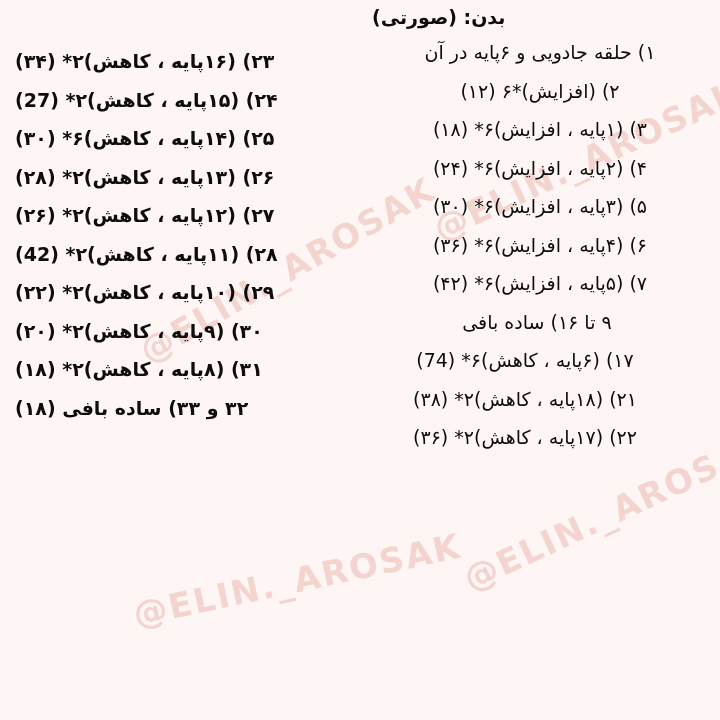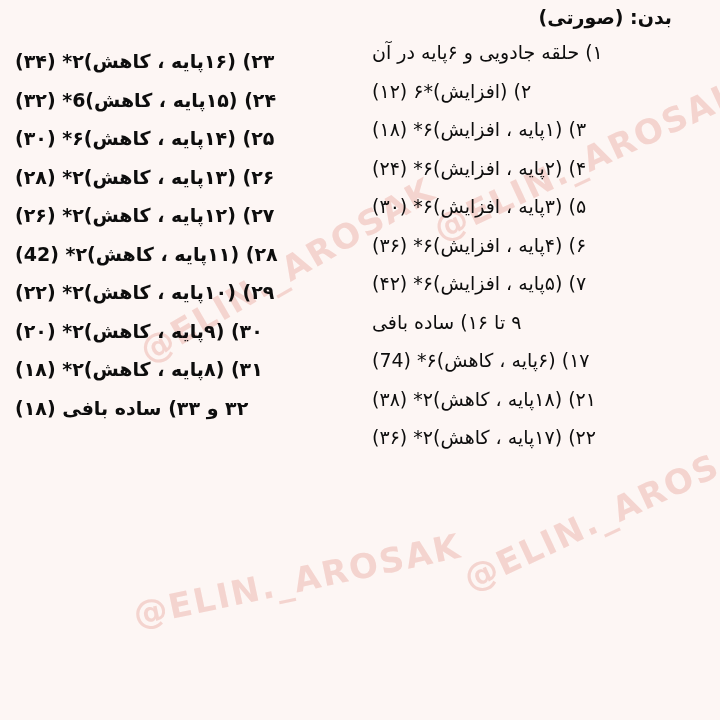--- a/index.html
+++ b/index.html
@@ -76,33 +76,33 @@
   }
   .col-left {
     right: 360px;
     width: 345px;
     top: 52px;
   }
 
   .heading {
     font-size: 19px;
     font-weight: 600;
-    text-align: right;
+    text-align: left;
     margin: 0 0 16px 0;
     padding-right: 40px;
     color: #0d0d0d;
   }
 
   .row {
     display: block;
     margin: 0 0 19.5px 0;
     white-space: nowrap;
     font-size: 19px;
     color: #0d0d0d;
-    text-align: left;
+    text-align: center;
     padding-right: 4px;
   }
   .col-left .row {
     text-align: left;
     padding-right: 0;
     font-weight: bold;
   }
   .row.center {
     padding-right: 10px;
   }
@@ -133,21 +133,21 @@
     <div class="row">۶) (۴پایه ، افزایش)۶* (۳۶)</div>
     <div class="row">۷) (۵پایه ، افزایش)۶* (۴۲)</div>
     <div class="row center">۹ تا ۱۶) ساده بافی</div>
     <div class="row indent">۱۷) (۶پایه ، کاهش)۶* (74)</div>
     <div class="row indent">۲۱) (۱۸پایه ، کاهش)۲* (۳۸)</div>
     <div class="row indent">۲۲) (۱۷پایه ، کاهش)۲* (۳۶)</div>
   </div>
 
   <div class="col col-left">
     <div class="row">۲۳) (۱۶پایه ، کاهش)۲* (۳۴)</div>
-    <div class="row">۲۴) (۱۵پایه ، کاهش)6* (۳۲)</div>
+    <div class="row">۲۴) (۱۵پایه ، کاهش)۲* (27)</div>
     <div class="row">۲۵) (۱۴پایه ، کاهش)۶* (۳۰)</div>
     <div class="row">۲۶) (۱۳پایه ، کاهش)۲* (۲۸)</div>
     <div class="row">۲۷) (۱۲پایه ، کاهش)۲* (۲۶)</div>
     <div class="row">۲۸) (۱۱پایه ، کاهش)۲* (42)</div>
     <div class="row">۲۹) (۱۰پایه ، کاهش)۲* (۲۲)</div>
     <div class="row indent">۳۰) (۹پایه ، کاهش)۲* (۲۰)</div>
     <div class="row indent">۳۱) (۸پایه ، کاهش)۲* (۱۸)</div>
     <div class="row indent2">۳۲ و ۳۳) ساده بافی (۱۸)</div>
   </div>
 

